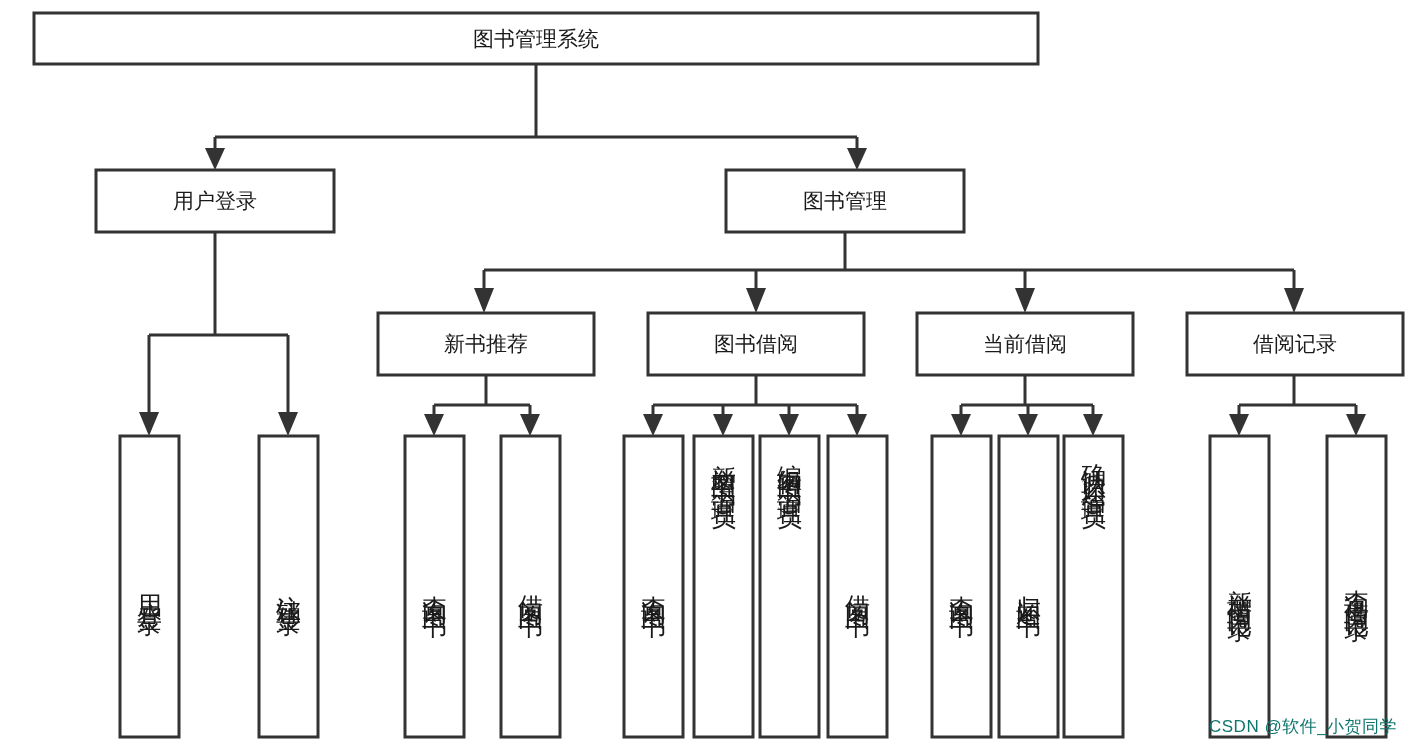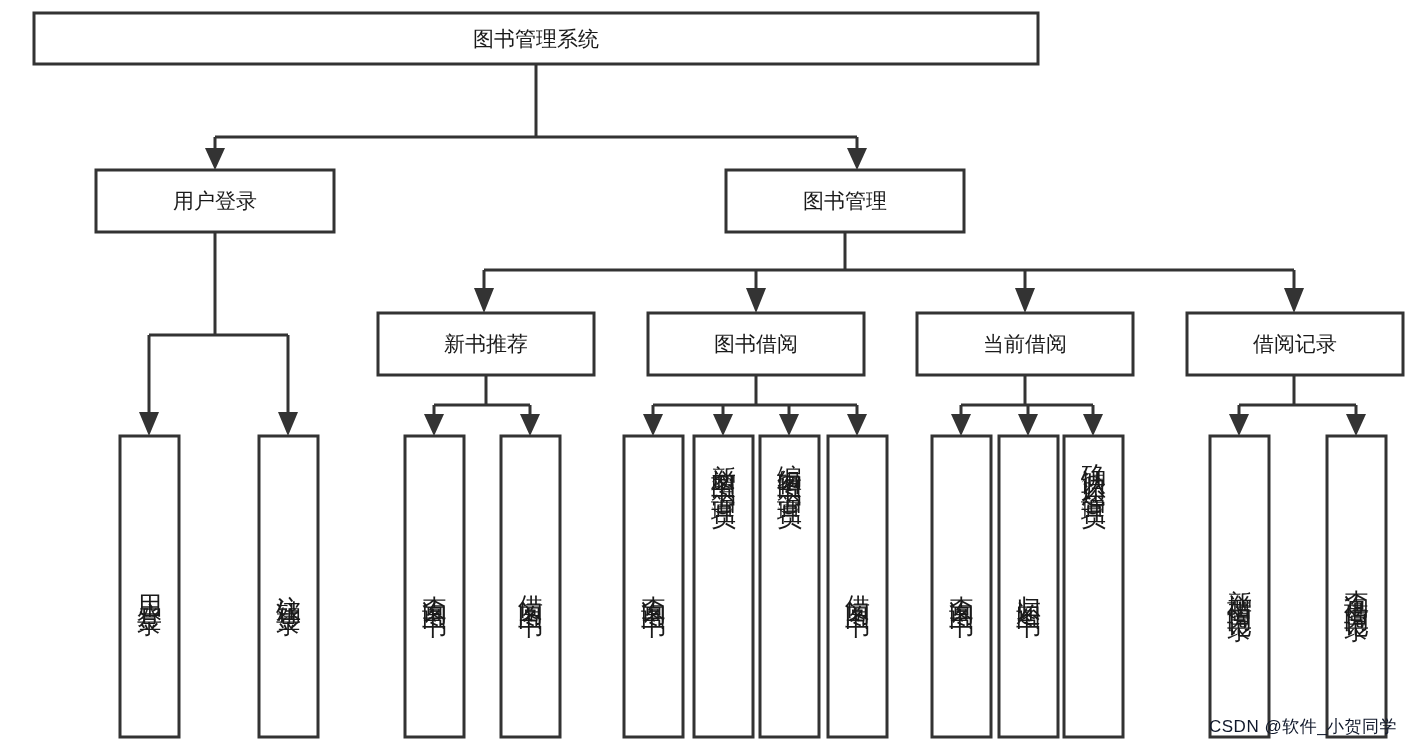--- a/index.html
+++ b/index.html
@@ -63,21 +63,21 @@
     letter-spacing: 6px;
     color: #1a1a1a;
     white-space: nowrap;
   }
   .watermark {
     position: absolute;
     left: 1193px;
     top: 715px;
     font-family: "Liberation Sans", "DejaVu Sans", sans-serif;
     font-size: 17px;
-    color: #0f172a;
+    color: #0f766e;
     white-space: nowrap;
     letter-spacing: 0.5px;
     text-align: right;
   }
 </style>
 </head>
 <body>
 
 <div id="diagram-root">
 

